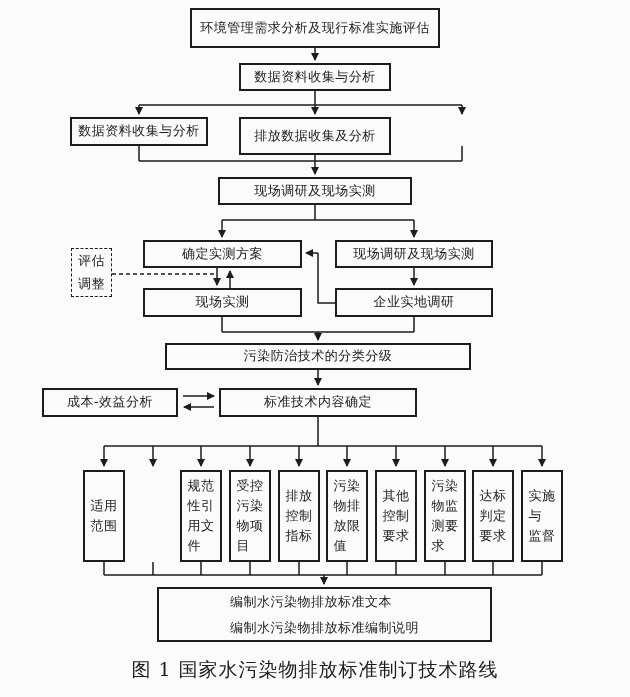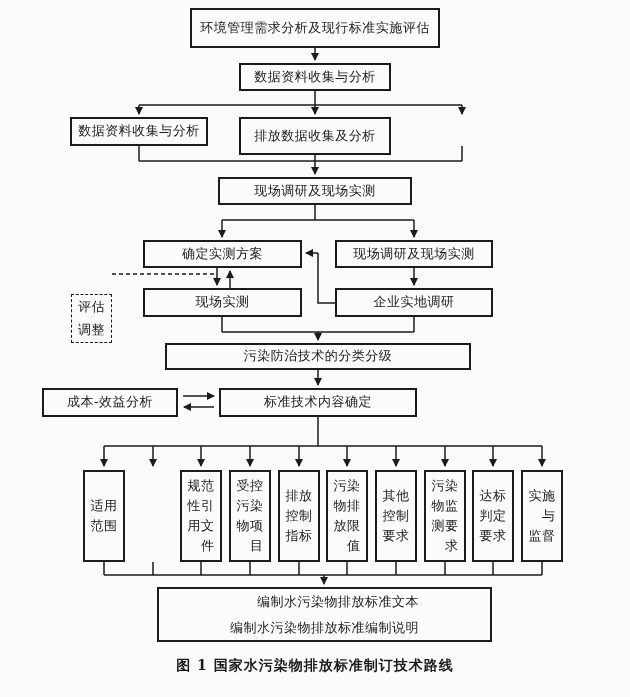--- a/index.html
+++ b/index.html
@@ -14,35 +14,35 @@
     background:#fbfbfb;
     overflow:hidden;
   }
   svg.wires{position:absolute;left:0;top:0;z-index:1;}
   .node{
     position:absolute;
     box-sizing:border-box;
     border:2px solid #1c1c1c;
     background:#fbfbfb;
     display:flex;align-items:center;justify-content:center;
-    text-align:right;
+    text-align:left;
     font-size:13px;
     letter-spacing:0.5px;
     line-height:1.45;
     white-space:pre-line;
     z-index:2;
   }
-  .node.dashed{border:1.5px dashed #1c1c1c;line-height:1.7;margin-top:46px;}
+  .node.dashed{border:1.5px dashed #1c1c1c;line-height:1.7;}
   .node.col{line-height:1.55;padding:2px 0;}
   .node.multi{line-height:1.95;}
   .caption{
     position:absolute;left:0;top:657px;width:630px;
     text-align:center;
-    font-weight:bold;
-    font-size:14px;
+    font-weight:normal;
+    font-size:19px;
     letter-spacing:1px;
     z-index:2;
   }
 </style>
 </head>
 <body>
 
 <div class="canvas">
 
   <svg class="wires" width="630" height="697">

